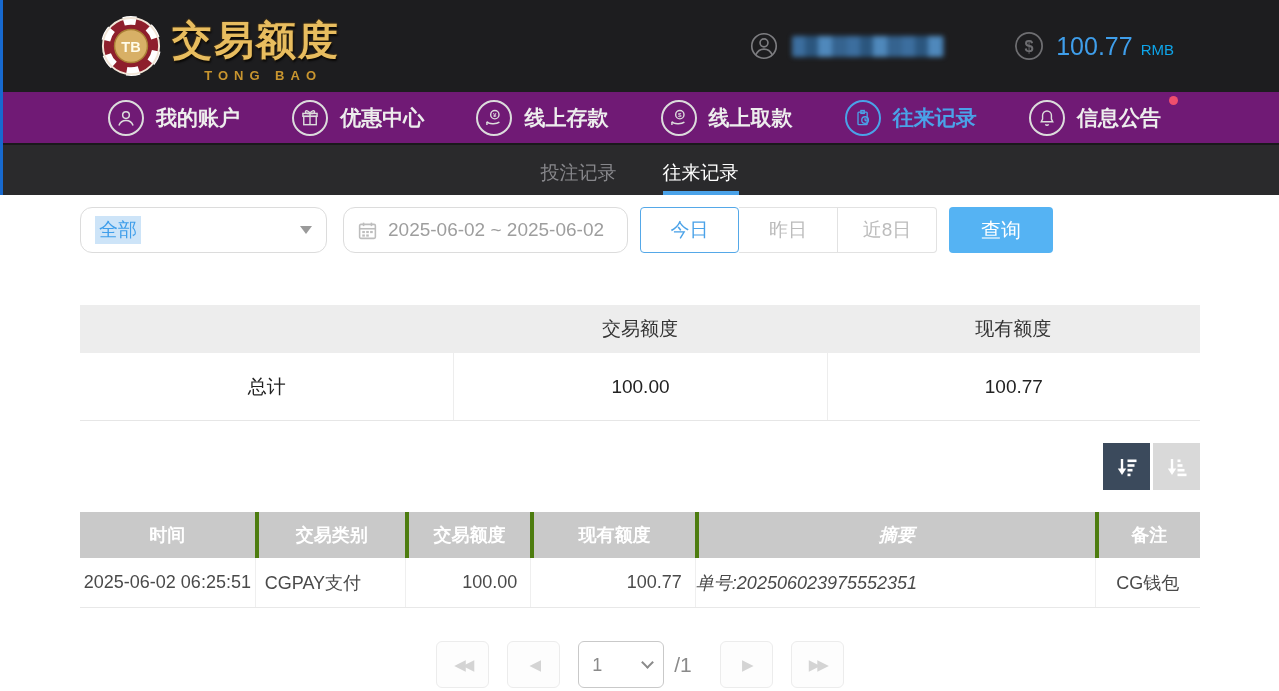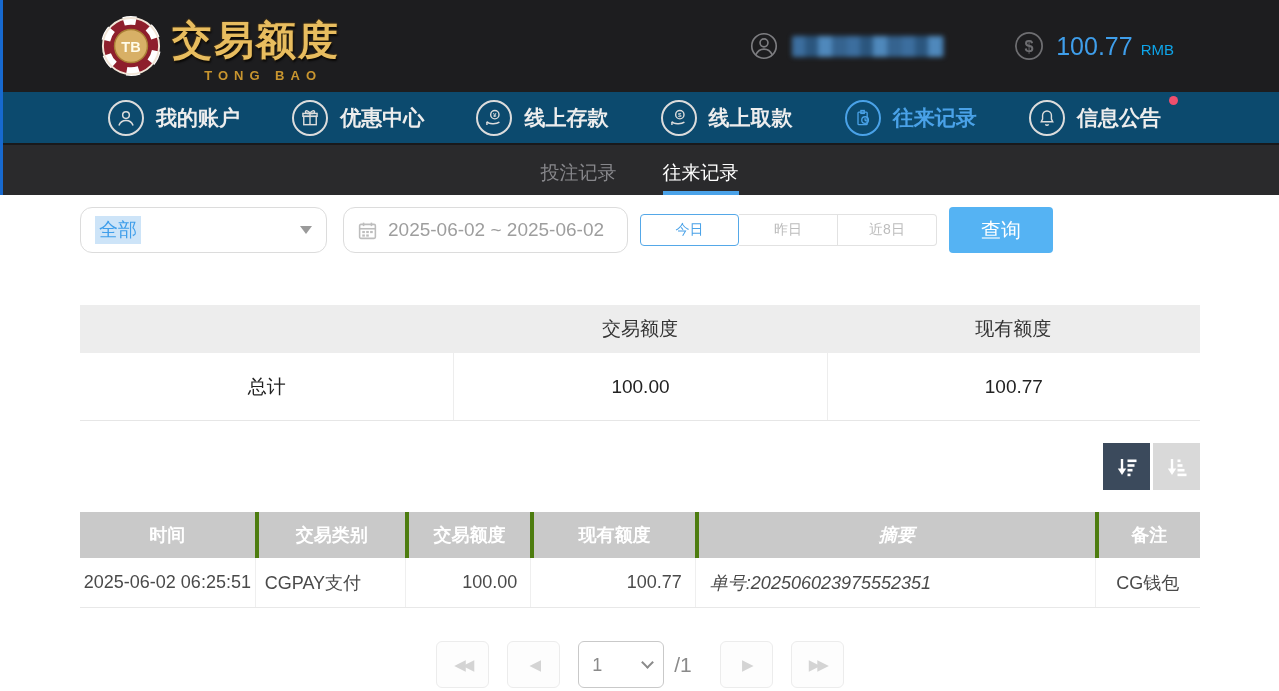--- a/index.html
+++ b/index.html
@@ -21,21 +21,21 @@
 
   .header-right { margin-left:auto; display:flex; align-items:center; gap:70px; }
   .user-group { display:flex; align-items:center; gap:14px; }
   .censored { width:152px; height:21px; border-radius:2px;
     background:repeating-linear-gradient(90deg,#3c6e9e 0 13px,#2b567e 13px 26px,#4f88bb 26px 40px,#35638f 40px 55px);
     filter:blur(2.5px); }
   .balance-group { display:flex; align-items:center; gap:12px; }
   .balance-amount { color:#3f9eea; font-size:25px; }
   .balance-cur { color:#0ea5e9; font-size:15px; margin-left:-4px; padding-top:6px; }
 
-  .main-nav { height:51px; background:#0c4a6e; display:flex; align-items:center;
+  .main-nav { height:51px; background:#701a75; display:flex; align-items:center;
     justify-content:space-between; padding:0 118px 0 108px; }
   .nav-item { display:flex; align-items:center; gap:12px; color:#ededed; font-size:21px;
     font-weight:600; cursor:pointer; position:relative; }
   .nav-icon { width:36px; height:36px; border:2px solid #dcdcdc; border-radius:50%;
     display:flex; align-items:center; justify-content:center; color:#dcdcdc; }
   .nav-item.active { color:#4aa2e8; }
   .nav-item.active .nav-icon { border-color:#4aa2e8; color:#4aa2e8; }
   .nav-badge { position:absolute; top:-4px; right:-17px; width:9px; height:9px;
     border-radius:50%; background:#ee4f6d; }
 
@@ -51,22 +51,22 @@
   .filter-row { margin-top:12px; display:flex; align-items:center; }
   .ctl { height:46px; border:1px solid #dcdcdc; border-radius:12px; background:#fff;
     display:flex; align-items:center; }
   .type-select { width:247px; padding:0 14px; cursor:pointer; }
   .type-chip { background:#cde4f8; color:#3f9eea; font-size:19px; padding:1px 4px; }
   .dd-arrow { margin-left:auto; width:0; height:0; border-left:6px solid transparent;
     border-right:6px solid transparent; border-top:8px solid #9a9a9a; }
   .date-range { width:285px; margin-left:16px; padding:0 13px; gap:10px; color:#9e9e9e;
     font-size:19px; cursor:pointer; }
   .seg-group { display:flex; margin-left:12px; }
-  .seg { width:99px; height:32px; border:1px solid #e2e2e2; background:#fff; display:flex;
-    align-items:center; justify-content:center; font-size:14px; color:#bcbcbc; cursor:pointer; }
+  .seg { width:99px; height:46px; border:1px solid #e2e2e2; background:#fff; display:flex;
+    align-items:center; justify-content:center; font-size:19px; color:#bcbcbc; cursor:pointer; }
   .seg + .seg { border-left:none; }
   .seg:last-child { border-radius:0 4px 4px 0; }
   .seg.active { border:1px solid #55a8e8; color:#4aa2e8; border-radius:4px; }
   .search-btn { margin-left:12px; width:104px; height:46px; background:#55b3f3; border:none;
     border-radius:4px; color:#fff; font-size:20px; cursor:pointer; }
 
   .summary { margin-top:52px; }
   .sum-head { height:48px; background:#ededed; display:flex; }
   .sum-head > div { width:33.333%; display:flex; align-items:center; justify-content:center;
     font-size:19px; color:#333; }
@@ -90,21 +90,21 @@
   .rec-row > div { display:flex; align-items:center; font-size:18px; color:#4a4a4a; }
   .rec-row > div + div { border-left:1px solid #efefef; }
   .c1 { width:15.6%; justify-content:center; }
   .c2 { width:13.4%; }
   .c3 { width:11.2%; }
   .c4 { width:14.7%; }
   .c5 { width:35.7%;font-style:italic; }
   .c6 { width:9.4%;  justify-content:center; }
   .rec-row .c2 { padding-left:9px; }
   .rec-row .c3, .rec-row .c4 { justify-content:flex-end; padding-right:13px; }
-  .rec-row .c5 { padding-left:14px; }
+  .rec-row .c5 { }
 
   .pagination { margin-top:33px; display:flex; justify-content:center; align-items:center; gap:18px; }
   .pg-btn { width:53px; height:47px; border:1px solid #ececec; border-radius:6px; background:#fdfdfd;
     color:#d4d4d4; font-size:15px; display:flex; align-items:center; justify-content:center;
     cursor:pointer; letter-spacing:-3px; }
   .pg-select-wrap { position:relative; width:86px; height:47px; }
   .pg-select { width:100%; height:100%; border:1px solid #c9c9c9; border-radius:6px; background:#fff;
     color:#8a8a8a; font-size:18px; padding-left:13px; appearance:none; -webkit-appearance:none; cursor:pointer; }
   .pg-chevron { position:absolute; right:12px; top:17px; width:9px; height:9px;
     border-right:2px solid #8a8a8a; border-bottom:2px solid #8a8a8a; transform:rotate(45deg);

